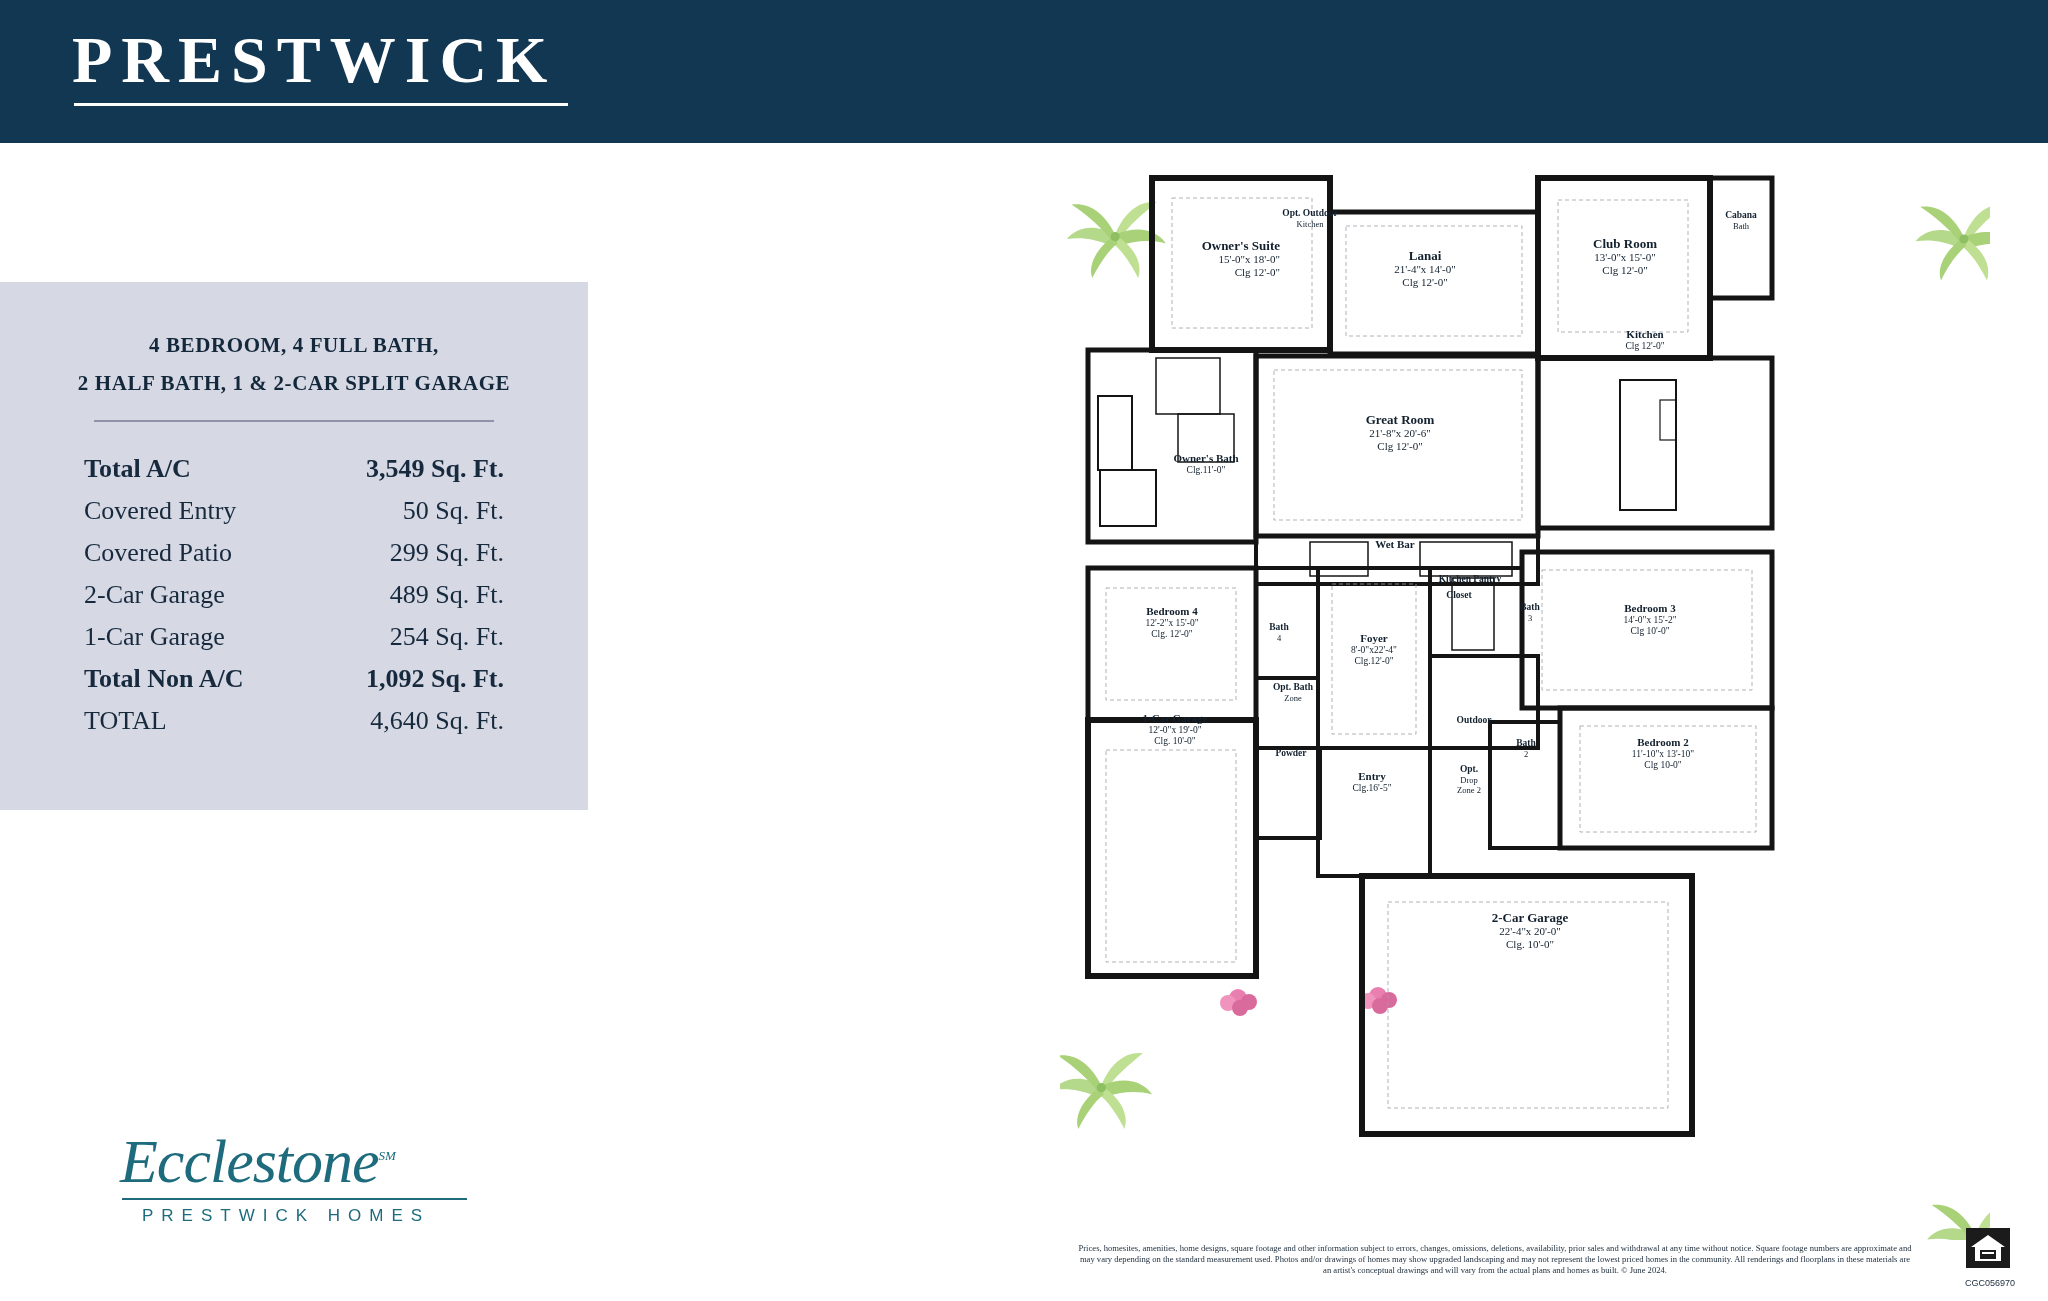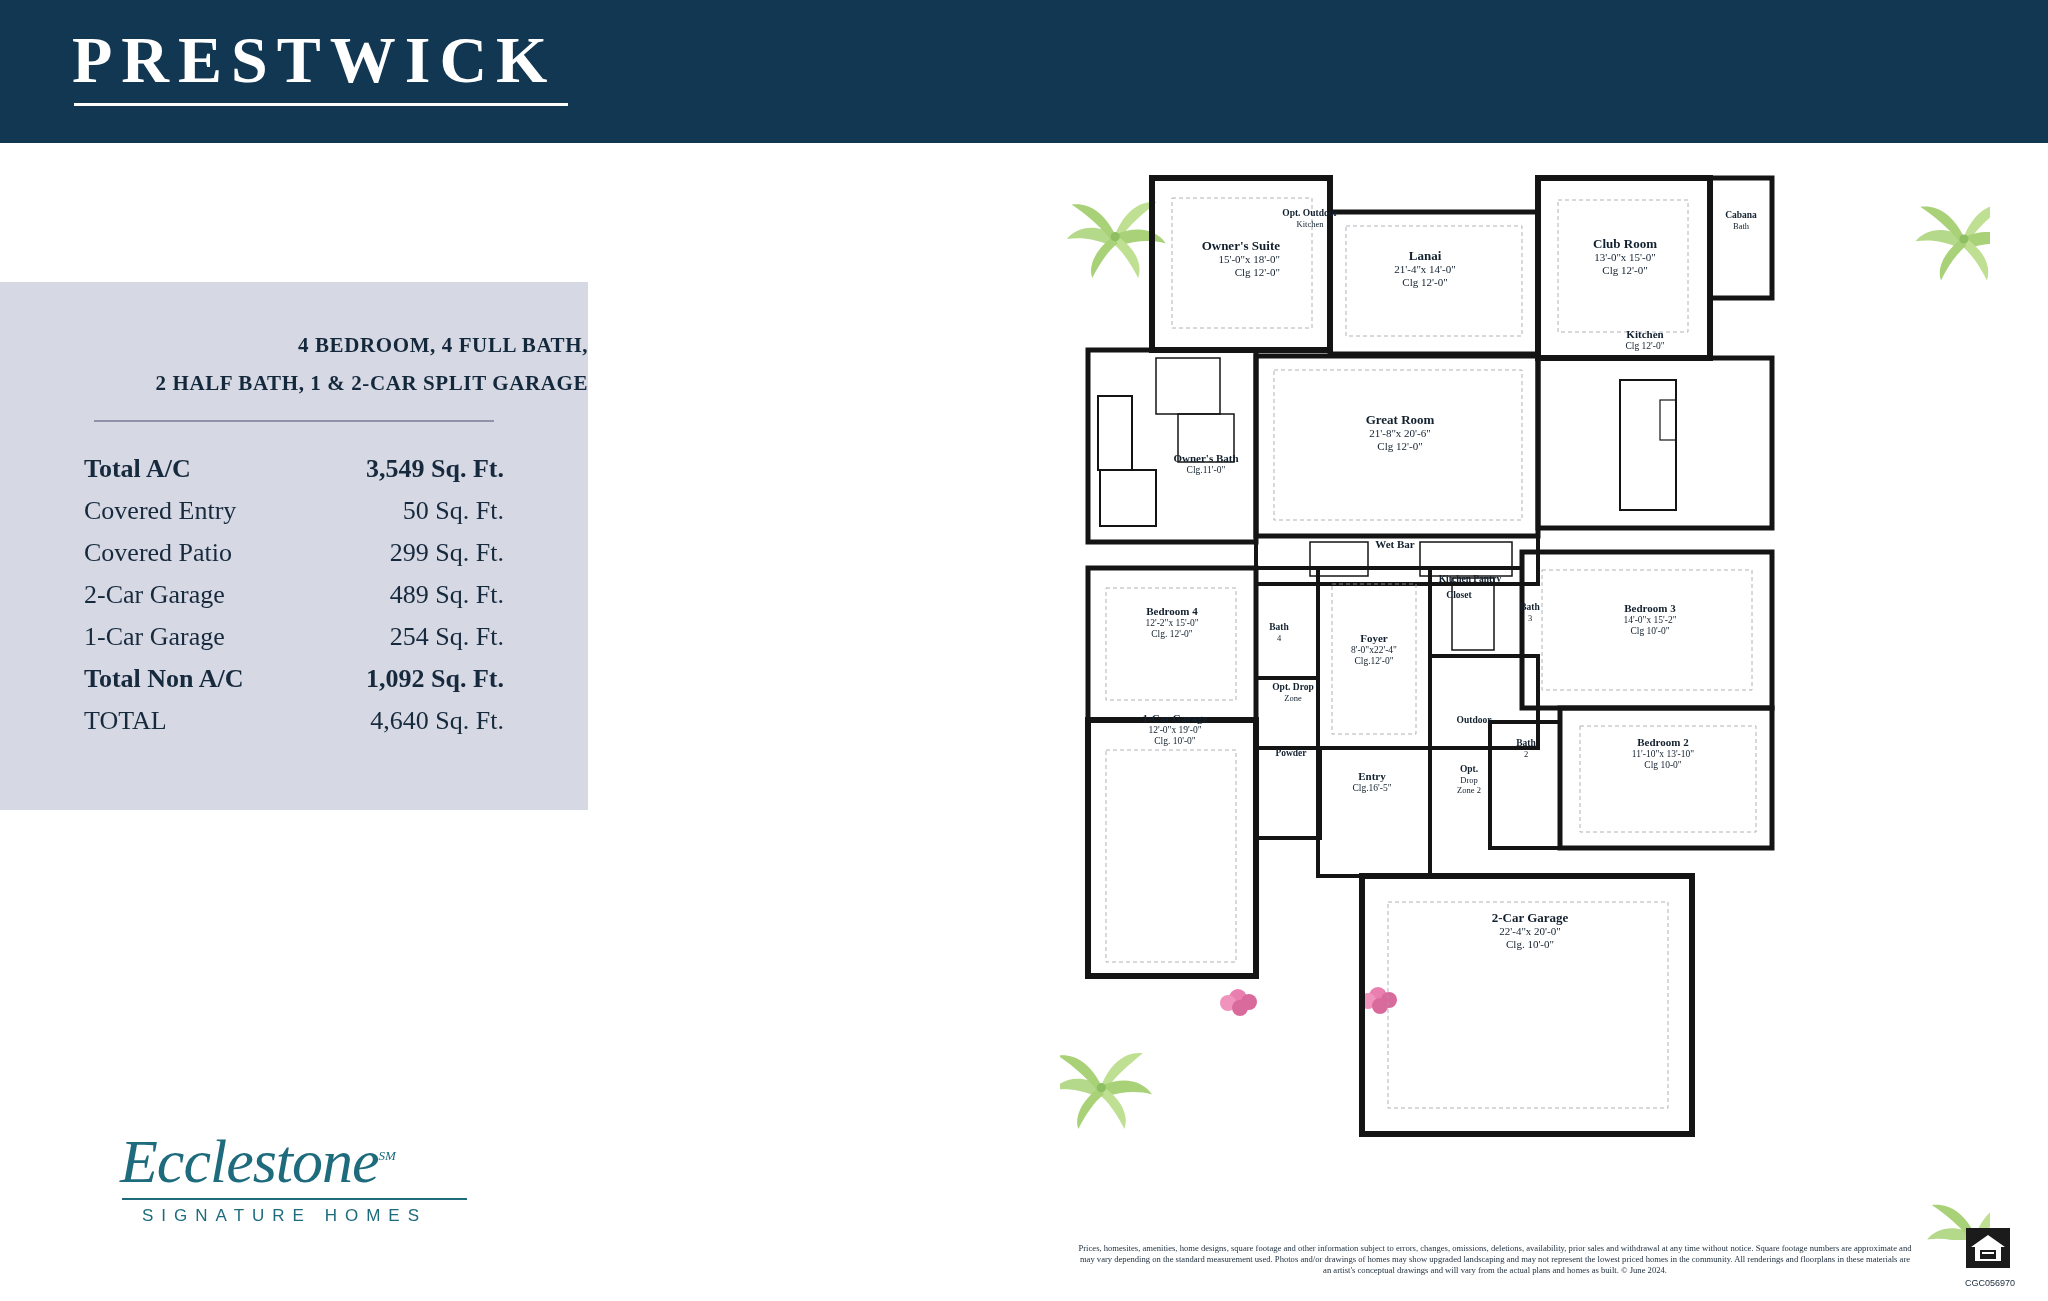--- a/index.html
+++ b/index.html
@@ -28,21 +28,21 @@
   .header-rule {
     position:absolute; left:74px; top:103px; width:494px; height:3px;
     background:#ffffff;
   }
   
   .spec-panel {
     position:absolute; left:0; top:282px; width:588px; height:528px;
     background:#d6d8e4;
   }
   .spec-head {
-    text-align:right;
+    text-align:center;
     font-family:"Liberation Serif", serif;
     font-weight:bold;
     font-size:21px;
     letter-spacing:0.6px;
     color:#14283c;
     margin-top:44px;
     line-height:38px;
   }
   .spec-rule {
     width:400px; height:2px; background:#8e93ab;
@@ -167,21 +167,21 @@
     </tr>
   </tbody>
     </table>
 </div>
 
 <div class="logo-wrap">
   <div class="logo-script">
     <span>Ecclestone</span><span class="logo-sm">SM</span>
   </div>
   <div class="logo-rule"></div>
-  <div class="logo-sub">SIGNATURE HOMES</div>
+  <div class="logo-sub">PRESTWICK HOMES</div>
 </div>
 
 <div class="plan">
   <svg width="930" height="1070" viewBox="0 0 930 1070">
     <defs>
       <g id="palm">
         <path d="M0,0 C-18,-10 -34,-6 -42,4 C-30,2 -16,4 -4,10 Z" fill="#b4d98a"></path>
         <path d="M0,0 C-10,-20 -24,-28 -38,-26 C-26,-18 -14,-8 -4,4 Z" fill="#a8d178"></path>
         <path d="M0,0 C8,-20 22,-30 36,-28 C24,-18 12,-8 4,4 Z" fill="#bfe093"></path>
         <path d="M0,0 C20,-8 36,-4 44,8 C30,4 16,6 4,10 Z" fill="#a8d178"></path>
@@ -329,21 +329,21 @@
   <div class="room-label tiny" style="left:448px; top:432px; width:44px;">
     <span class="room-name">Bath</span>
     <span class="room-dim">3</span>
   </div>
   <div class="room-label small" style="left:510px; top:432px; width:160px;">
     <span class="room-name">Bedroom 3</span>
     <span class="room-dim">14'-0"x 15'-2"</span>
     <span class="room-clg">Clg 10'-0"</span>
   </div>
   <div class="room-label tiny" style="left:198px; top:512px; width:70px;">
-    <span class="room-name">Opt. Drop</span>
+    <span class="room-name">Opt. Bath</span>
     <span class="room-dim">Zone</span>
   </div>
   <div class="room-label tiny" style="left:378px; top:545px; width:72px;">
     <span class="room-name">Outdoor</span>
   </div>
   <div class="room-label small" style="left:40px; top:542px; width:150px;">
     <span class="room-name">1-Car Garage</span>
     <span class="room-dim">12'-0"x 19'-0"</span>
     <span class="room-clg">Clg. 10'-0"</span>
   </div>

